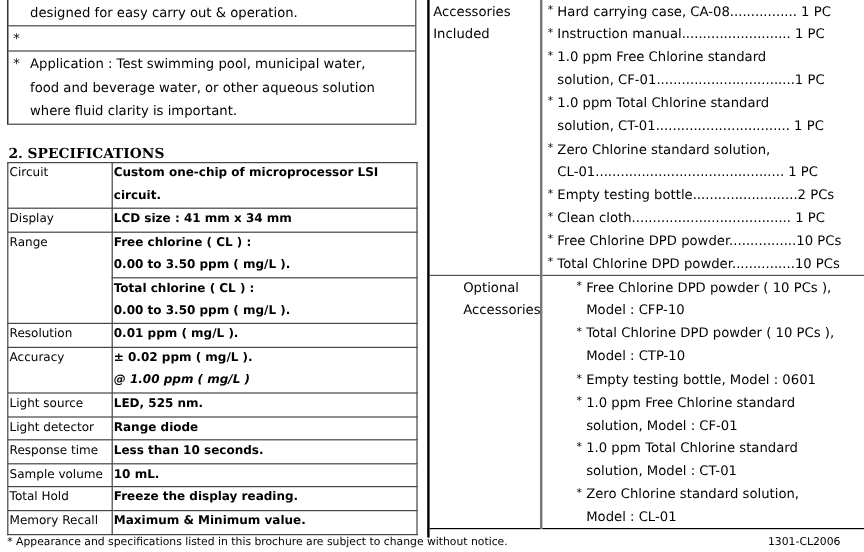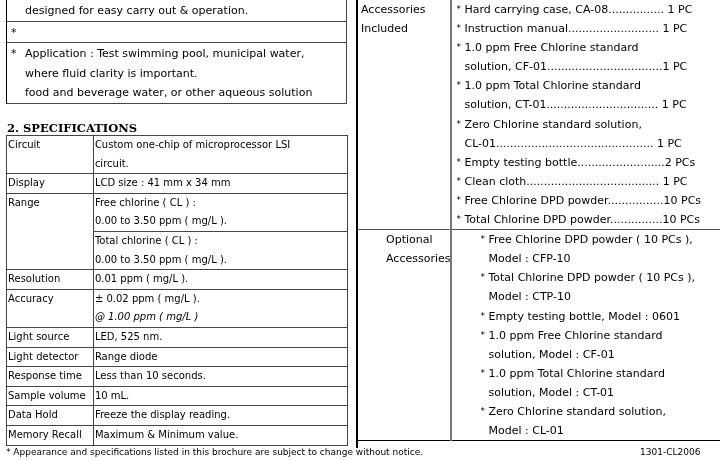--- a/index.html
+++ b/index.html
@@ -14,21 +14,21 @@
     .feat .star { width: 14px; flex: 0 0 14px; }
     .feat .line { white-space: nowrap; }
 
     
     #spec-title { left: 7px; top: 119px; font-family: "DejaVu Serif", serif; font-weight: bold; font-size: 11.5px; }
 
     
     #spec-table { left: 6px; top: 135px; width: 342px; border-collapse: collapse; }
     #spec-table td { border: 1px solid #444; padding: 0 0 0 1px; vertical-align: top; white-space: nowrap; font-size: 10px; line-height: 18.6px; }
     #spec-table td.lbl { width: 87px; }
-    #spec-table td.val { width: 255px; }
+    #spec-table td.val { width: 255px; font-weight: bold; }
     .it { font-style: italic; }
 
     
     #vrule { left: 356px; top: 0; width: 2px; height: 448px; background: #000; }
 
     
     #acc-table { left: 358px; top: 0; width: 367px; border-collapse: collapse; }
     #acc-table td { vertical-align: top; font-size: 11px; line-height: 19.1px; }
     #acc-table td.lbl { width: 90px; padding-left: 3px; border-right: 2px solid #777; }
     #acc-table td.val { padding-left: 4px; border-right: 1px solid #000; }
@@ -57,25 +57,25 @@
         <span class="star">*</span>
       </div>
   </div>
   <div class="feat">
     <div class="row">
         <span class="star">*</span>
         <span class="line">Application : Test  swimming pool, municipal water,</span>
       </div>
     <div class="row">
         <span class="star"></span>
+        <span class="line">food and beverage water,  or other aqueous solution</span>
+      </div>
+    <div class="row">
+        <span class="star"></span>
         <span class="line">where fluid clarity is important.</span>
-      </div>
-    <div class="row">
-        <span class="star"></span>
-        <span class="line">food and beverage water,  or other aqueous solution</span>
       </div>
   </div>
 </div>
 
 <div id="spec-title" class="abs">2. SPECIFICATIONS</div>
 
 <table id="spec-table" class="abs">
   <tbody>
       <tr>
     <td class="lbl">Circuit</td>
@@ -122,21 +122,21 @@
   </tr>
   <tr>
     <td class="lbl">Response time</td>
     <td class="val">Less than 10 seconds.</td>
   </tr>
   <tr>
     <td class="lbl">Sample volume</td>
     <td class="val">10 mL.</td>
   </tr>
   <tr>
-    <td class="lbl">Data Hold</td>
+    <td class="lbl">Total Hold</td>
     <td class="val">Freeze the display reading.</td>
   </tr>
   <tr>
     <td class="lbl">Memory Recall</td>
     <td class="val">Maximum &amp; Minimum value.</td>
   </tr>
 </tbody>
   </table>
 
 <div id="vrule" class="abs"></div>

